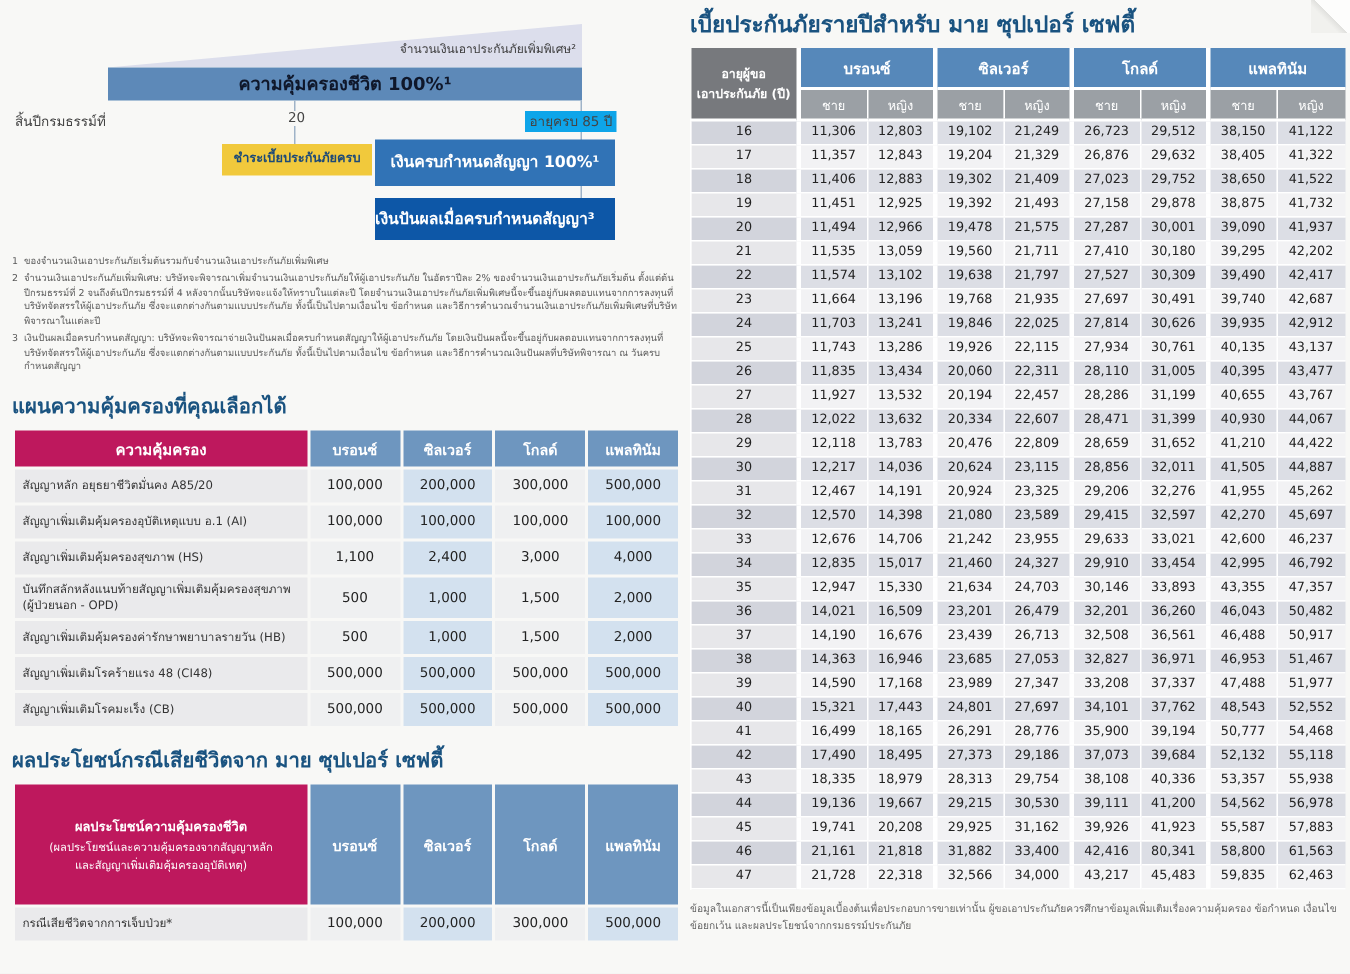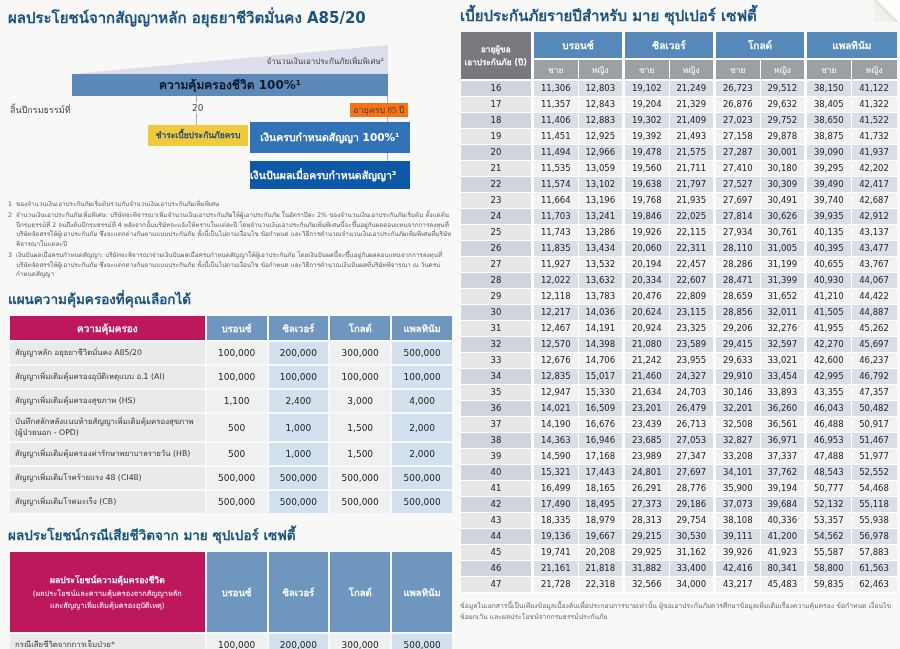--- a/index.html
+++ b/index.html
@@ -25,21 +25,21 @@
            background:#dcdeec; clip-path:polygon(0 100%,100% 0,100% 100%); }
   .wedge-label { position:absolute; right:70px; top:22px; font-size:8px; color:#3a3a3a; }
   .bar { position:absolute; left:64px; top:41px; width:316px; height:22px;
          background:#5d89b8; color:#0f172a; font-weight:bold; font-size:12px;
          text-align:center; line-height:22px; }
   .tick { position:absolute; width:1px; background:#9fb3c8; }
   .tick-mid   { left:188px; top:63px; height:30px; }
   .tick-right { left:379px; top:63px; height:88px; }
   .axis-left  { position:absolute; left:2px;  top:70px; font-size:9px; color:#444; }
   .axis-mid   { position:absolute; left:180px; top:70px; font-size:9px; color:#444; background:#f8f8f6; padding:0 4px; }
-  .axis-right { position:absolute; left:342px; top:70px; font-size:9px; color:#444; background:#f97316; padding:0 3px;font-family:Liberation Serif, serif; }
+  .axis-right { position:absolute; left:342px; top:70px; font-size:9px; color:#444; background:#0ea5e9; padding:0 3px; }
   .ybox  { position:absolute; left:140px; top:92px;  width:100px; height:21px;
            background:#f1c93c; color:#1d4a77; font-weight:bold; font-size:8.5px;
            text-align:center; line-height:21px; }
   .bbox1 { position:absolute; left:242px; top:89px;  width:160px; height:31px;
            background:#3173b6; color:#fff; font-weight:bold; font-size:10.5px;
            text-align:center; line-height:31px; }
   .bbox2 { position:absolute; left:242px; top:128px; width:160px; height:28px;
            background:#0d57a7; color:#fff; font-weight:bold; font-size:10.5px;
            text-align:left; line-height:28px; }
 
@@ -83,21 +83,20 @@
   .ptable tbody tr:nth-child(even) td.age-c { background:#e7e7ea; }
   .r-note { font-size:6.8px; color:#666; line-height:1.65; margin-top:8px; }
 </style>
 </head>
 <body>
 
 <div class="page">
   <div class="curl"></div>
 
   <div class="col-left">
-    <div class="main-title">ผลประโยชน์จากสัญญาหลัก อยุธยาชีวิตมั่นคง A85/20</div>
 
     <div class="diagram">
       <div class="wedge"></div>
       <div class="wedge-label">จำนวนเงินเอาประกันภัยเพิ่มพิเศษ²</div>
       <div class="bar">ความคุ้มครองชีวิต 100%¹</div>
       <div class="tick tick-mid"></div>
       <div class="tick tick-right"></div>
       <div class="axis-left">สิ้นปีกรมธรรม์ที่</div>
       <div class="axis-mid">20</div>
       <div class="axis-right">อายุครบ 85 ปี</div>

